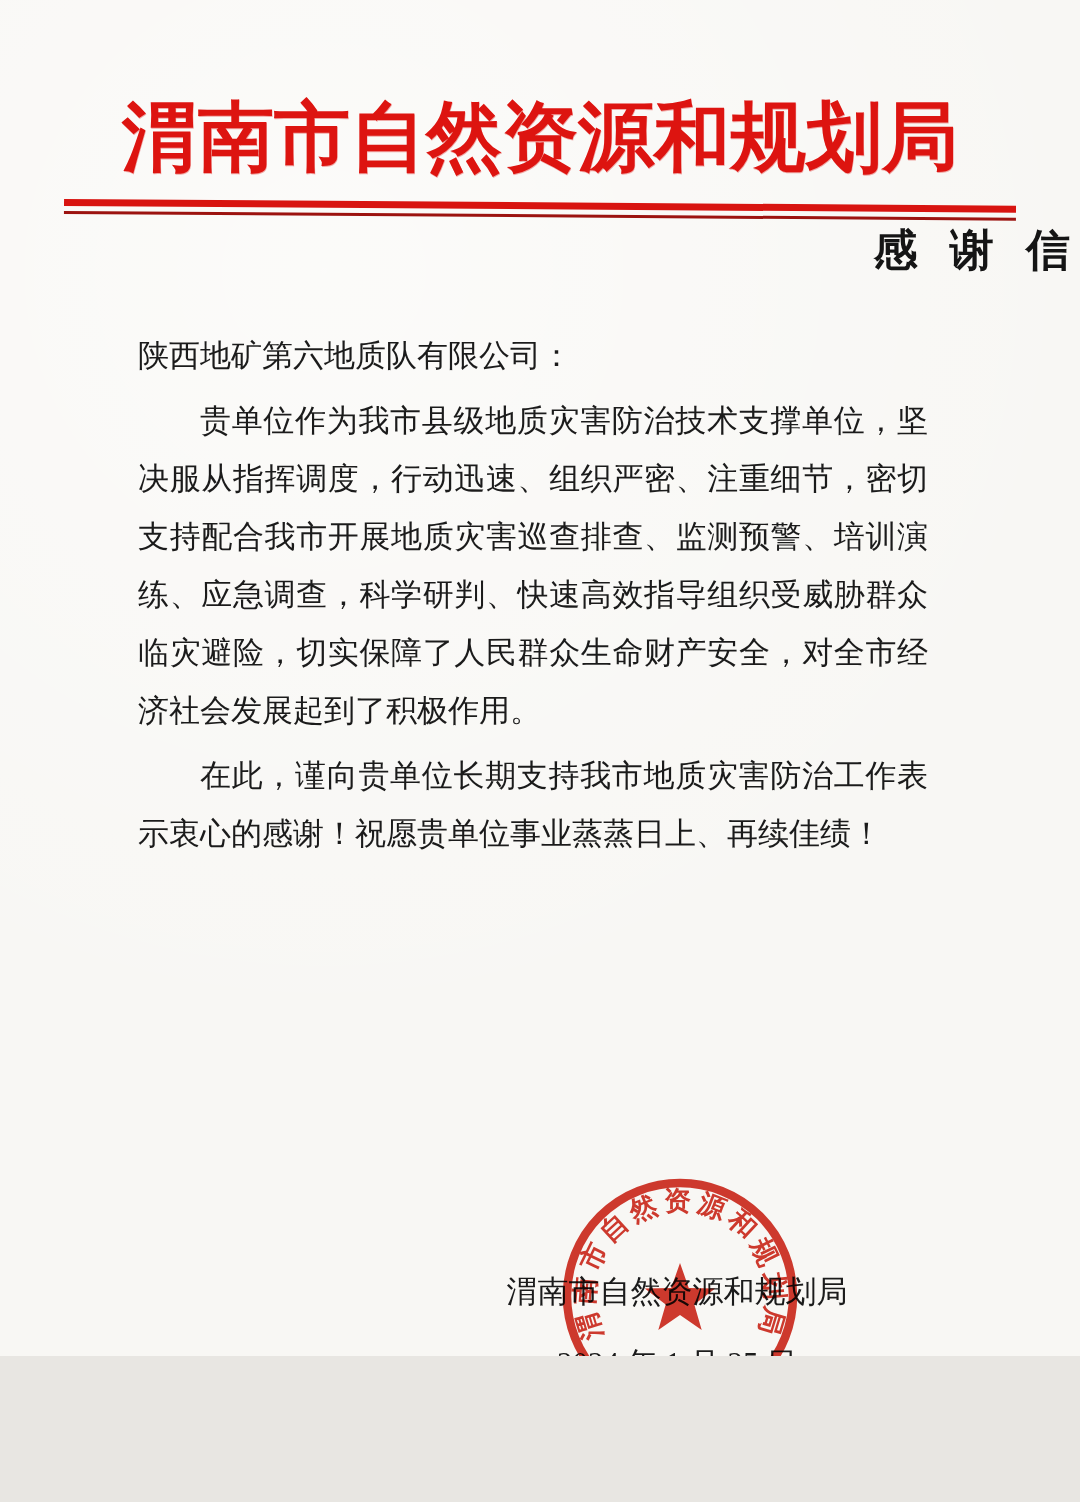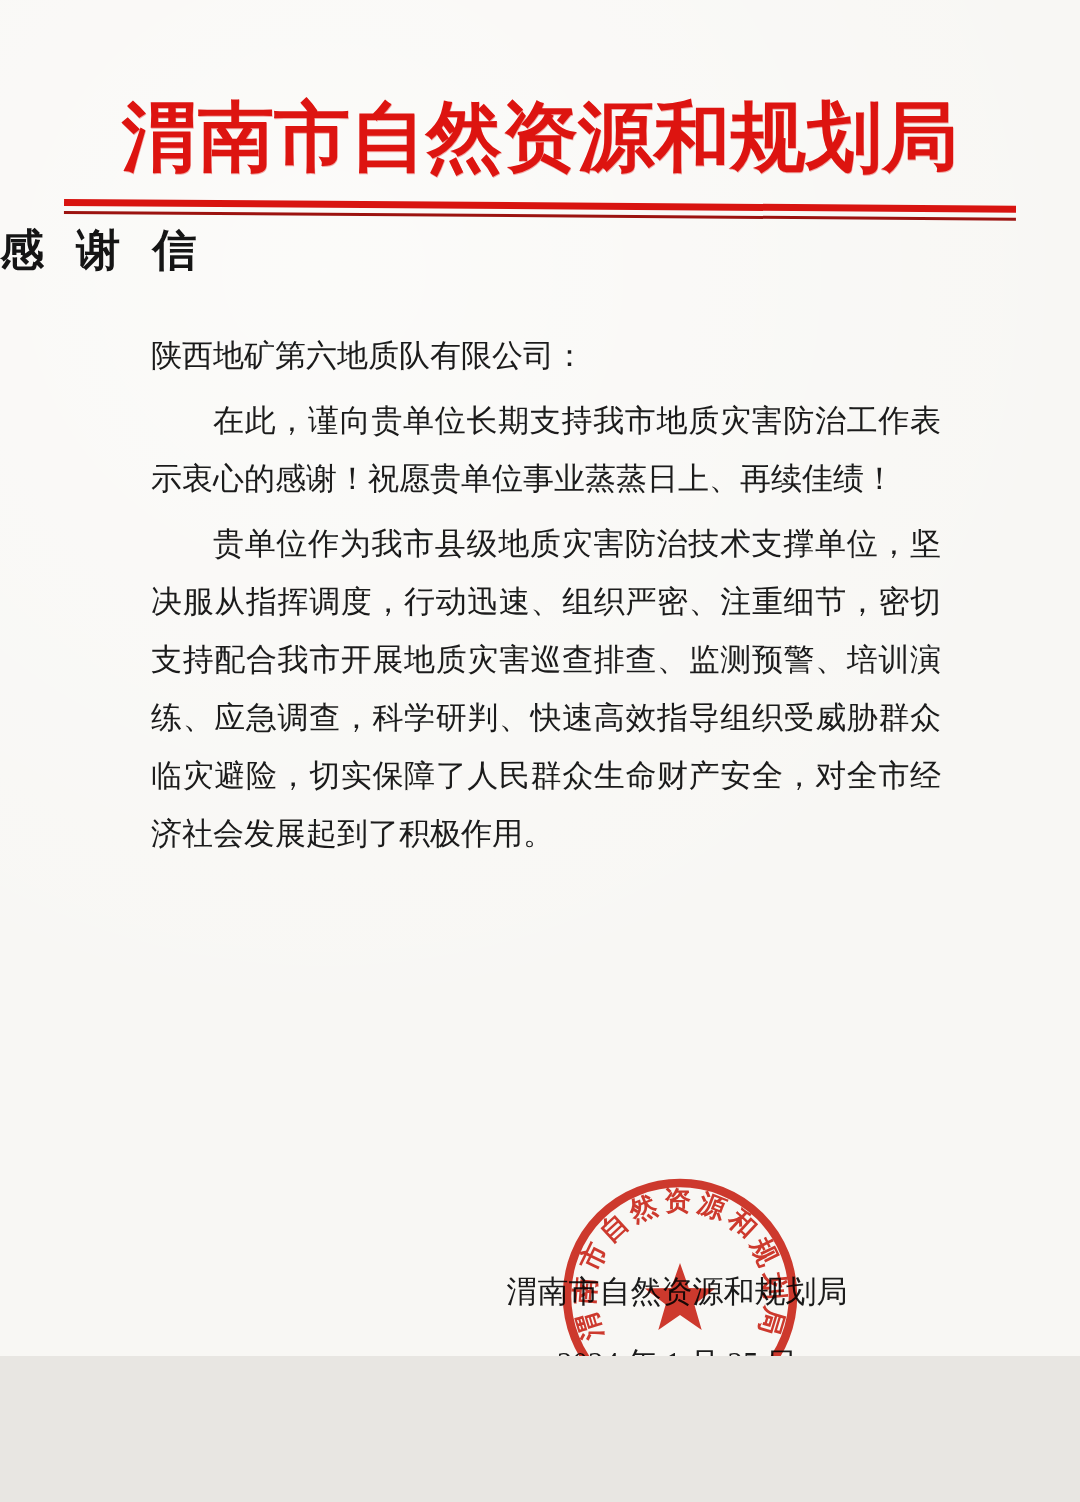--- a/index.html
+++ b/index.html
@@ -71,33 +71,33 @@
     background: #d81410;
   }
 
   
   .letter-title {
     position: absolute;
     top: 221px;
     left: 0;
     width: 100%;
     margin: 0;
-    text-align: left;
+    text-align: right;
     font-family: "Liberation Sans", "DejaVu Sans", sans-serif;
     font-size: 44px;
     font-weight: 700;
     color: #151515;
     letter-spacing: 10px;
   }
 
   
   .body {
     position: absolute;
     top: 327px;
-    left: 151px;
+    left: 138px;
     width: 790px;
     color: #1b1b1b;
     font-size: 31px;
     line-height: 58px;
     text-align: justify;
     text-justify: inter-ideograph;
   }
   .body p {
     margin: 0;
   }
@@ -141,22 +141,22 @@
 
   <div class="divider divider-top">
     <div class="line-thick"></div>
     <div class="line-thin"></div>
   </div>
 
   <h2 class="letter-title">感 谢 信</h2>
 
   <div class="body">
     <p class="salutation">陕西地矿第六地质队有限公司：</p>
+    <p class="para">贵单位作为我市县级地质灾害防治技术支撑单位，坚决服从指挥调度，行动迅速、组织严密、注重细节，密切支持配合我市开展地质灾害巡查排查、监测预警、培训演练、应急调查，科学研判、快速高效指导组织受威胁群众临灾避险，切实保障了人民群众生命财产安全，对全市经济社会发展起到了积极作用。</p>
     <p class="para">在此，谨向贵单位长期支持我市地质灾害防治工作表示衷心的感谢！祝愿贵单位事业蒸蒸日上、再续佳绩！</p>
-    <p class="para">贵单位作为我市县级地质灾害防治技术支撑单位，坚决服从指挥调度，行动迅速、组织严密、注重细节，密切支持配合我市开展地质灾害巡查排查、监测预警、培训演练、应急调查，科学研判、快速高效指导组织受威胁群众临灾避险，切实保障了人民群众生命财产安全，对全市经济社会发展起到了积极作用。</p>
   </div>
 
   <div class="sign-block">
     <div class="signature">渭南市自然资源和规划局</div>
     <div class="date">2024 年 1 月 25 日</div>
   </div>
 
   <svg class="seal" viewBox="0 0 248 248" xmlns="http://www.w3.org/2000/svg">
 
     <circle cx="124" cy="124" r="113" fill="none" stroke="#cf2a1d" stroke-width="8.5"></circle>

